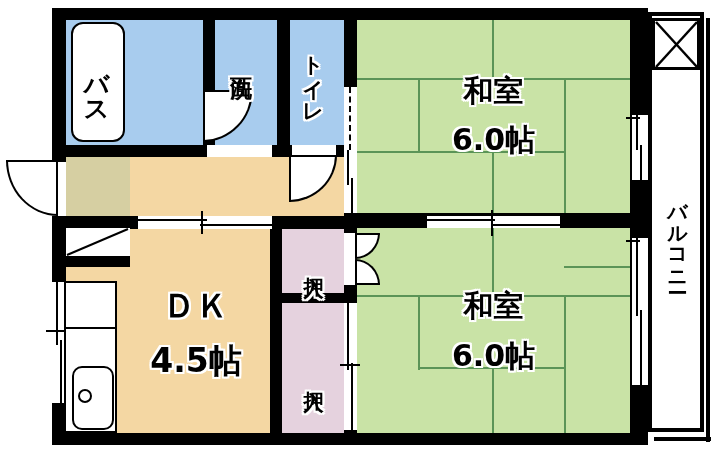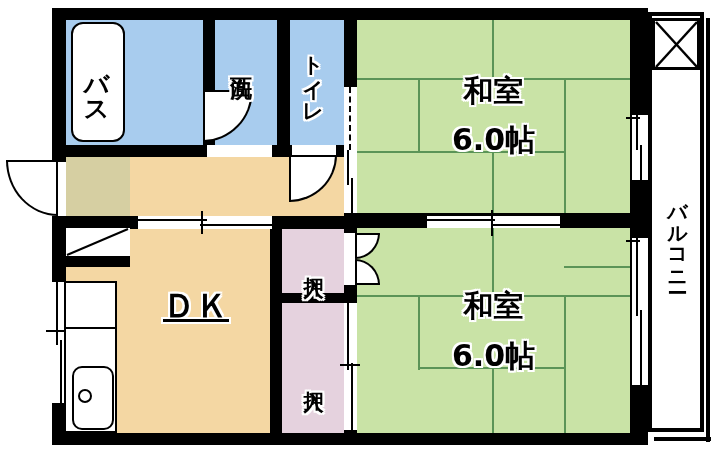--- a/index.html
+++ b/index.html
@@ -70,21 +70,21 @@
   .xbox{left:652px;top:18px;width:48px;height:52px;background:#fff;border:3px solid #000;}
   
   .lbl{color:#000;font-weight:bold;text-align:center;
        text-shadow:2px 0 0 #fff,-2px 0 0 #fff,0 2px 0 #fff,0 -2px 0 #fff,
                    2px 2px 0 #fff,-2px -2px 0 #fff,2px -2px 0 #fff,-2px 2px 0 #fff;}
   .vtext{writing-mode:vertical-rl;text-orientation:upright;}
   .lbl-bath{left:83px;top:38px;width:30px;height:92px;font-size:25px;}
   .lbl-wash{left:226px;top:22px;width:30px;height:76px;font-size:22px;}
   .lbl-toilet{left:297px;top:28px;width:30px;height:98px;font-size:21px;}
   .lbl-genkan{left:64px;top:173px;width:68px;height:28px;font-size:23px;line-height:28px;}
-  .lbl-dk{left:96px;top:278px;width:200px;font-size:33px;line-height:55px;text-decoration:underline;}
+  .lbl-dk{left:96px;top:278px;width:200px;font-size:33px;line-height:55px;}
   .lbl-wtop{left:357px;top:66px;width:273px;font-size:30px;line-height:49px;}
   .lbl-wbot{left:357px;top:281px;width:273px;font-size:30px;line-height:50px;}
   .lbl-closet1{left:298px;top:230px;width:30px;height:62px;font-size:20px;}
   .lbl-closet2{left:298px;top:340px;width:30px;height:70px;font-size:20px;}
   .lbl-balcony{left:660px;top:138px;width:32px;height:195px;font-size:20px;}
   svg.overlay{position:absolute;left:0;top:0;pointer-events:none;}
 </style>
 </head>
 <body>
 
@@ -173,20 +173,21 @@
   <div class="balcony"></div>
   <div class="bal-outer-r"></div>
   <div class="bal-outer-b"></div>
   <div class="xbox"></div>
 
   <div class="lbl vtext lbl-bath">バス</div>
   <div class="lbl vtext lbl-wash">洗面</div>
   <div class="lbl vtext lbl-toilet">トイレ</div>
   <div class="lbl lbl-dk">
     <span>ＤＫ</span><br>
+    <span>4.5帖</span>
   </div>
   <div class="lbl lbl-wtop">
     <span>和室</span><br>
     <span>6.0帖</span>
   </div>
   <div class="lbl lbl-wbot">
     <span>和室</span><br>
     <span>6.0帖</span>
   </div>
   <div class="lbl vtext lbl-closet1">押入</div>

